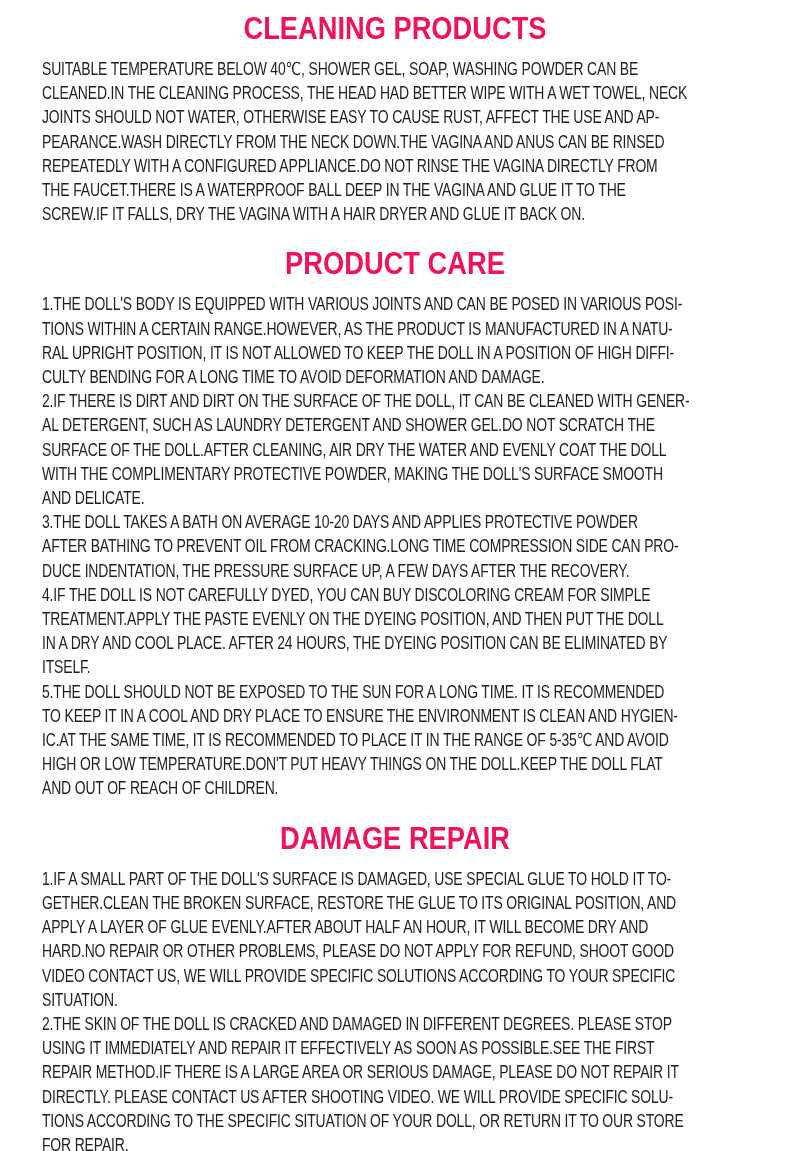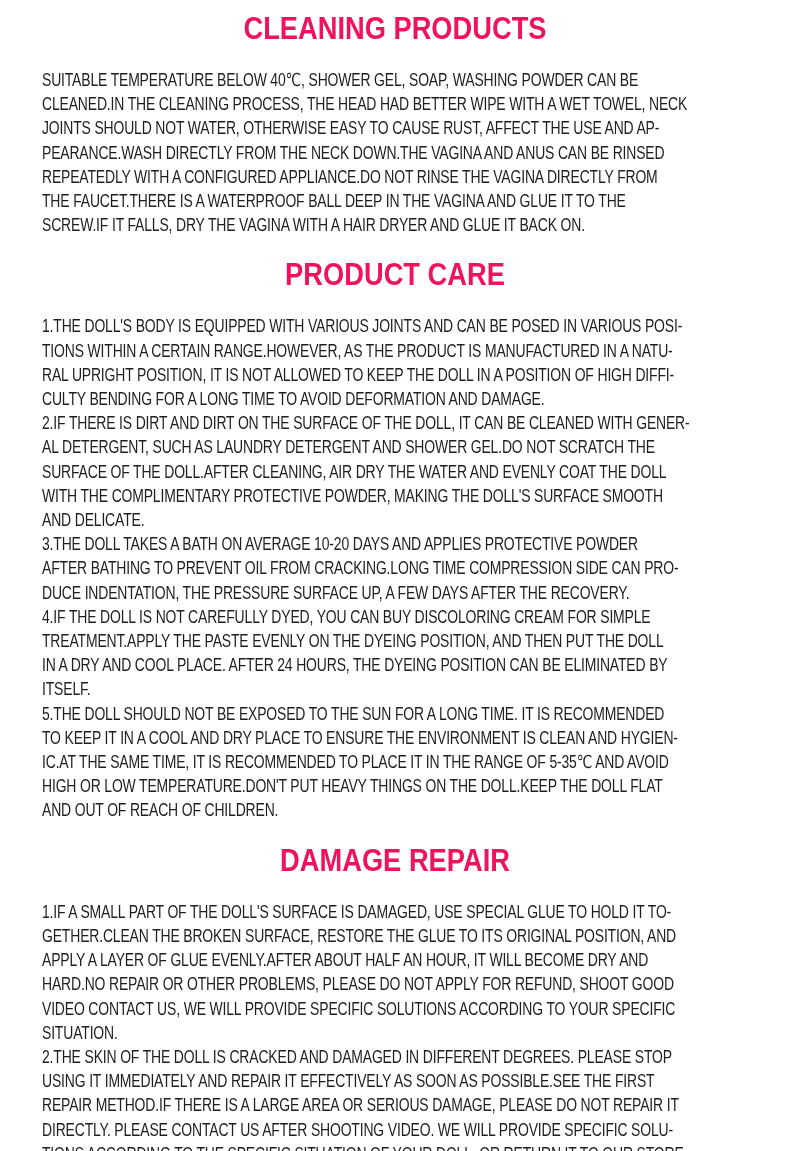--- a/index.html
+++ b/index.html
@@ -41,21 +41,21 @@
     margin: 0;
     color: #1e1e1e;
     font-size: 18px;
     line-height: 24.2px;
     letter-spacing: -0.2px;
     white-space: pre-line;
     transform: scaleX(0.775);
     transform-origin: 0 50%;
   }
   .paragraphs {
-    margin-top: 21px;
+    margin-top: 10px;
   }
 </style>
 </head>
 <body>
 
 <div class="page">
 
   <div class="section">
     <div class="section-heading">CLEANING PRODUCTS</div>
     <div class="paragraphs">

